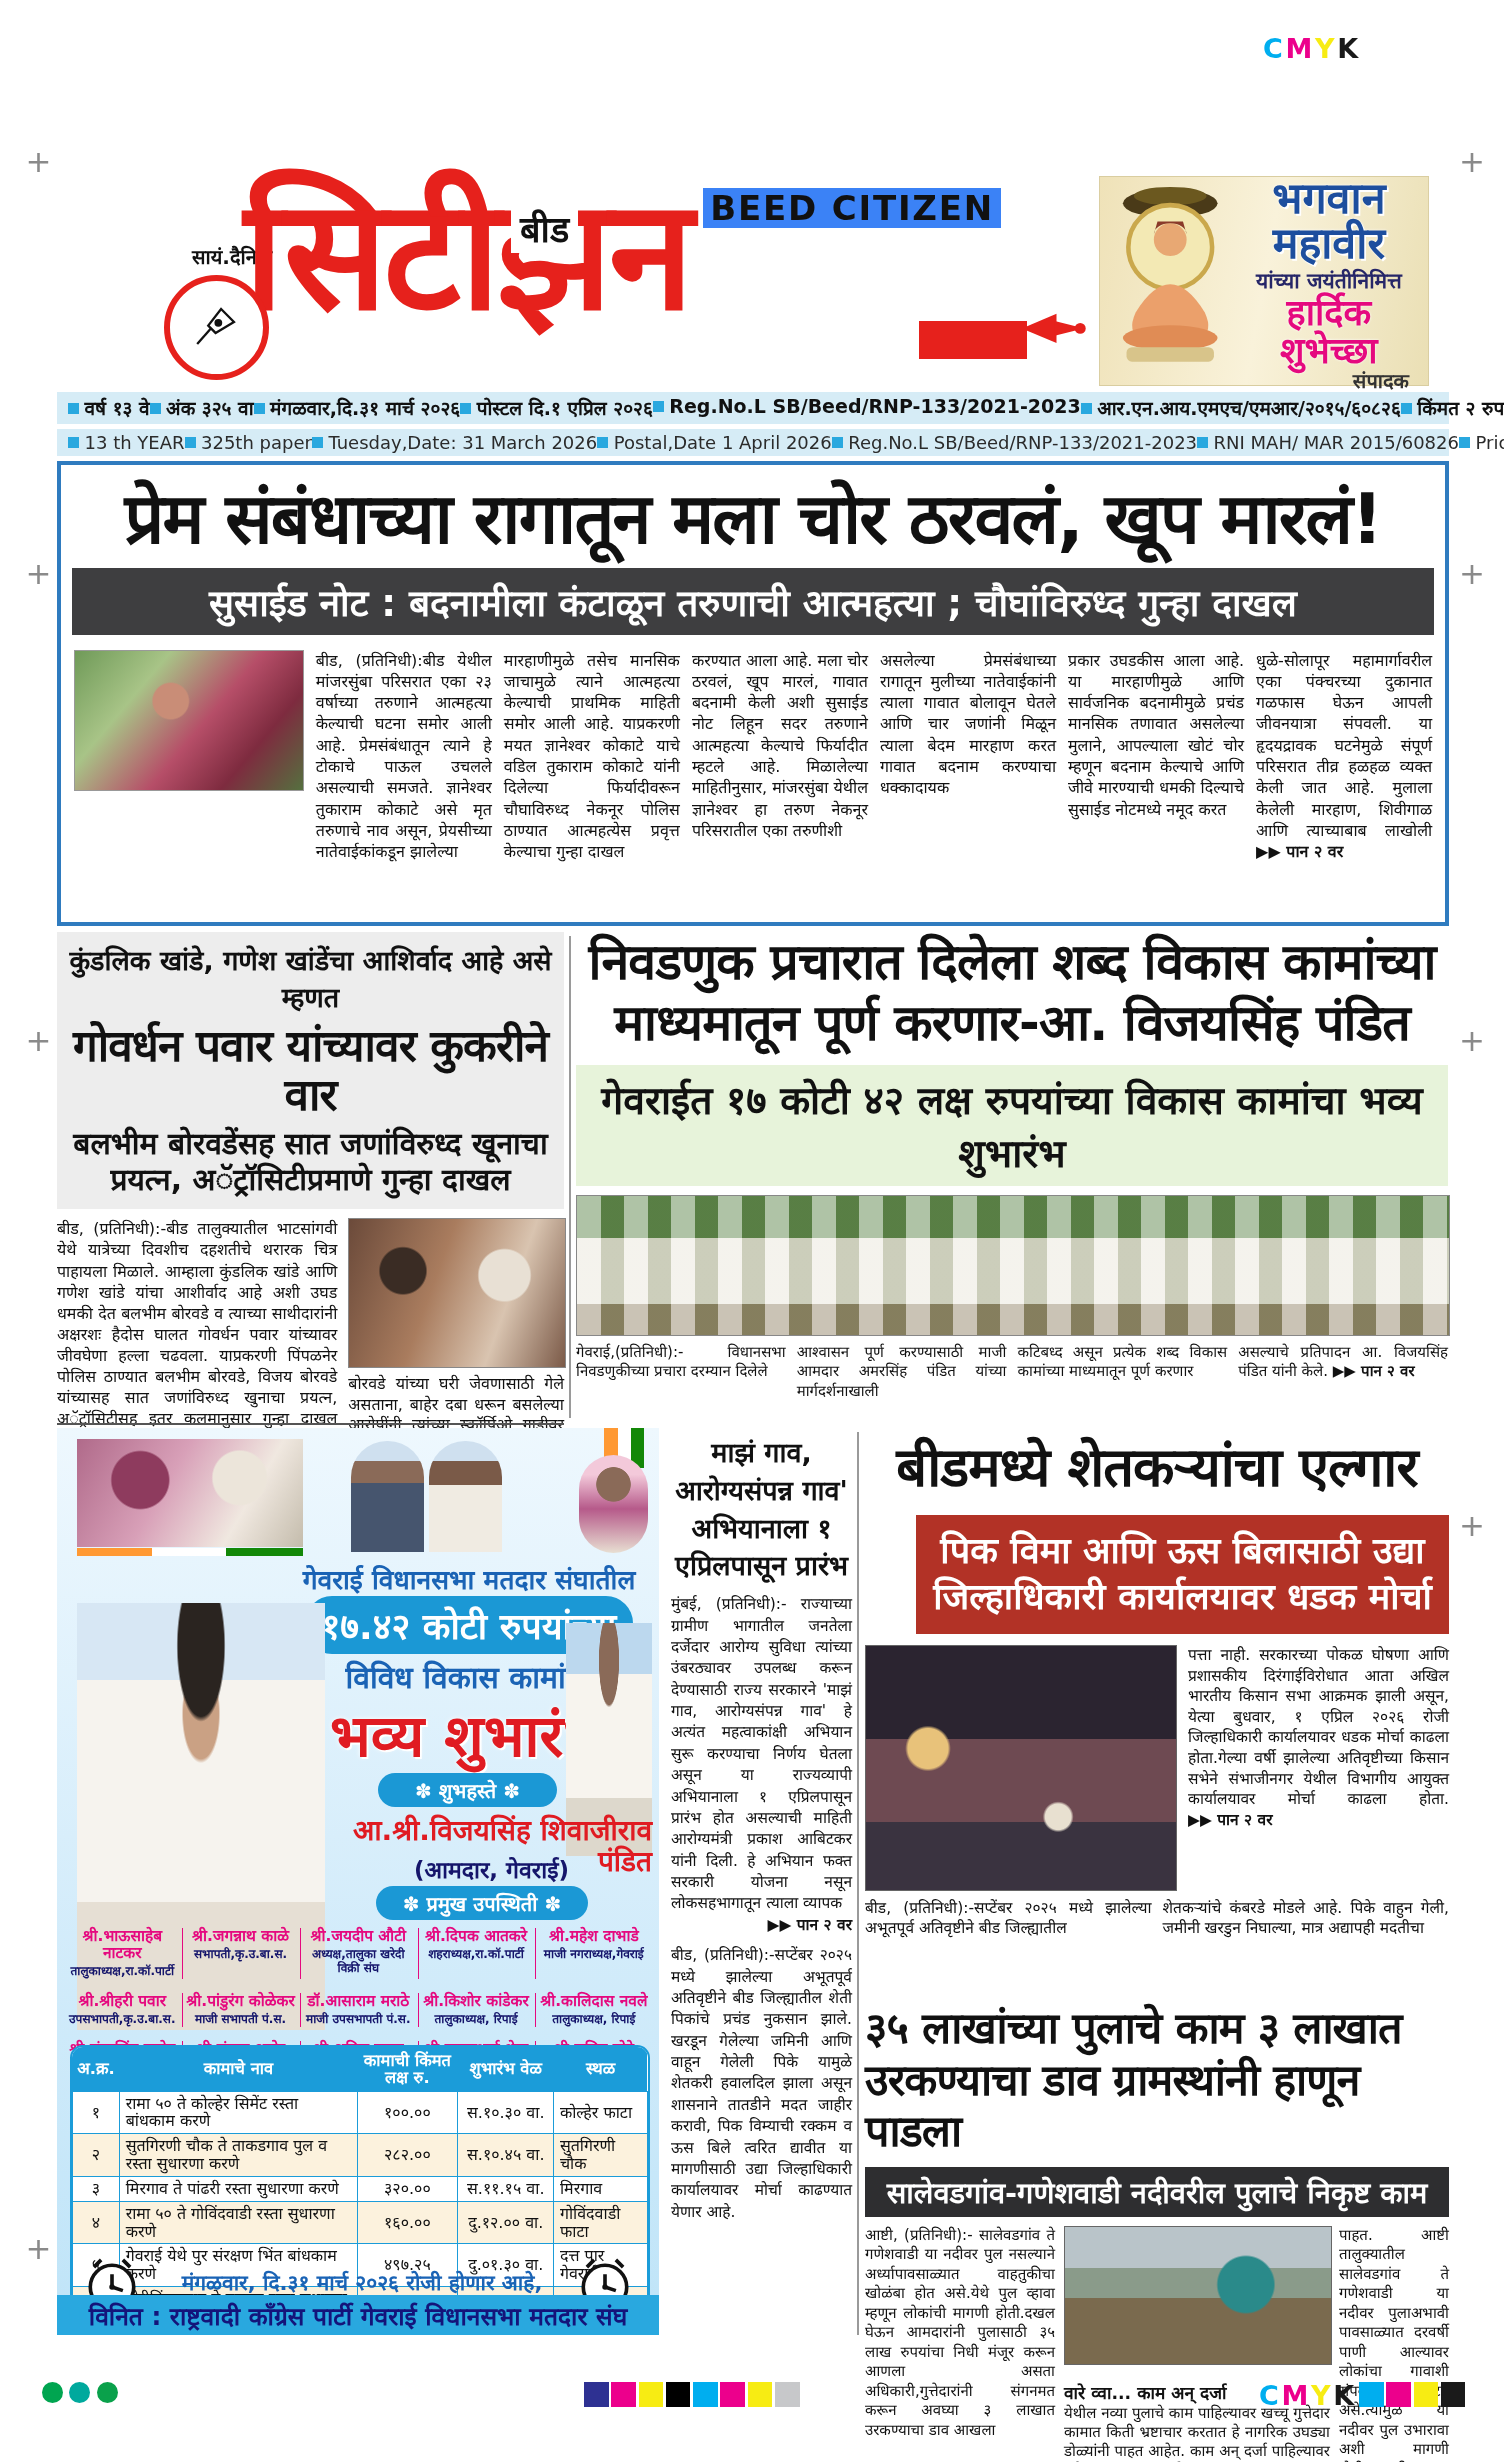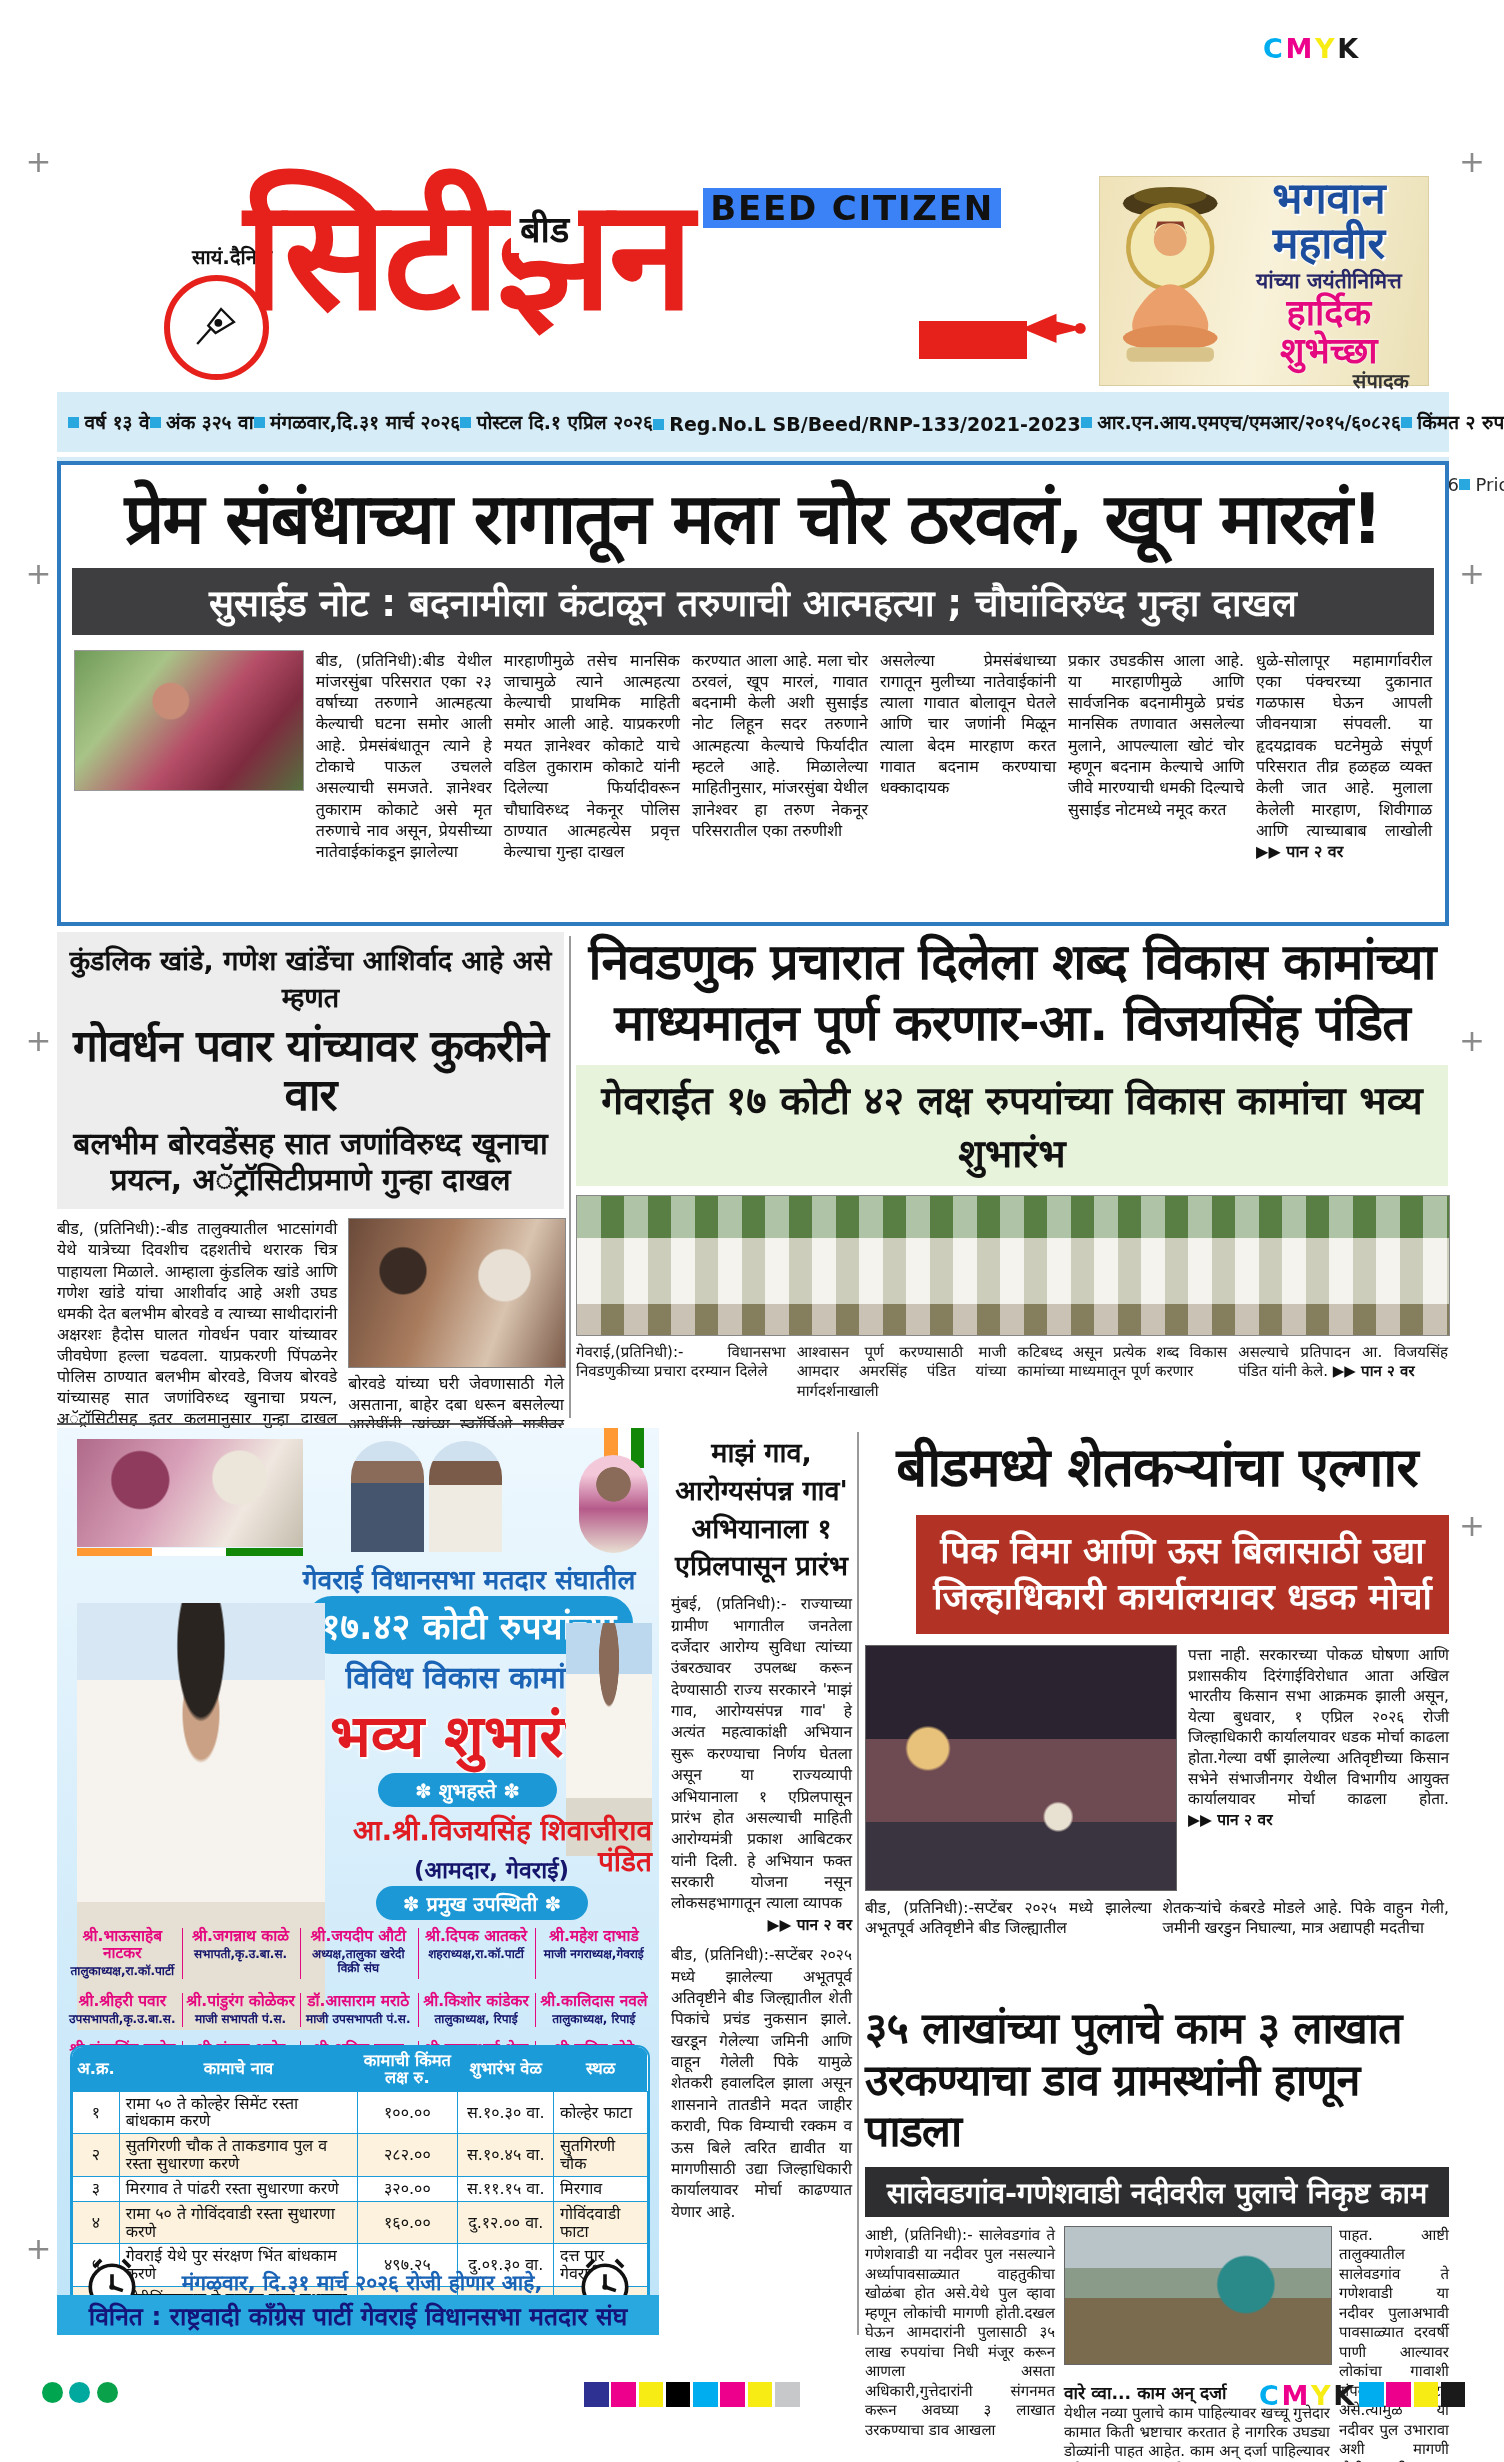--- a/index.html
+++ b/index.html
@@ -29,22 +29,22 @@
   .mahavir{left:1099px;top:176px;width:330px;height:210px;background:linear-gradient(100deg,#efe2b8,#f9f2da 50%,#eadfb4);
            display:flex;align-items:flex-start;box-shadow:0 0 0 0.9px #d9cda0 inset;}
   .mah-fig{width:137px;height:193px;flex:none;}
   .mah-text{flex:1;text-align:center;line-height:1.05;padding-right:7.3px;}
   .mah-l1,.mah-l2{font-size:43px;font-weight:800;color:#1d4e9e;text-shadow:0 0 2.7px #fff,1.8px 1.8px 0 #fff;}
   .mah-l3{font-size:21px;font-weight:bold;color:#262668;margin-top:3.6px;}
   .mah-l4{font-size:36px;font-weight:800;color:#e5097f;text-shadow:0 0 2.7px #fff;margin-top:1.8px;}
   .mah-l5{font-size:20px;font-weight:bold;color:#333;text-align:right;padding-right:12.8px;margin-top:1.8px;}
   
   .dateline{left:57px;top:392px;width:1392px;}
-  .dl-row{background:#d6ecf6;display:flex;align-items:flex-end;justify-content:space-between;
-          padding:17px 11px;margin-bottom:4.6px;}
+  .dl-row{background:#d6ecf6;display:flex;align-items:flex-start;justify-content:space-between;
+          padding:3px 11px;margin-bottom:4.6px;}
   .dl-row.mr{font-size:19px;font-weight:bold;}
   .dl-row.en{font-size:18px;color:#2b2b2b;}
   .dl-item{display:inline-flex;align-items:center;gap:5.5px;white-space:nowrap;}
   .dl-item .sq{width:11px;height:11px;background:#29a8df;display:inline-block;flex:none;}
   
   .lead{left:57px;top:461px;width:1392px;height:465px;border:4.6px solid #2f7bbf;box-sizing:border-box;background:#fff;}
   .lead-h{margin:12.8px 9px 5.5px;text-align:center;font-size:70px;font-weight:800;line-height:1.18;letter-spacing:-1.8px;}
   .lead-sub{margin:7.3px 11px;background:#3e3e40;color:#fff;text-align:center;font-size:37px;
             font-weight:bold;padding:8.2px 3.6px;}
   .lead-body{display:flex;gap:12px;padding:7.3px 12.8px 5.5px;}

